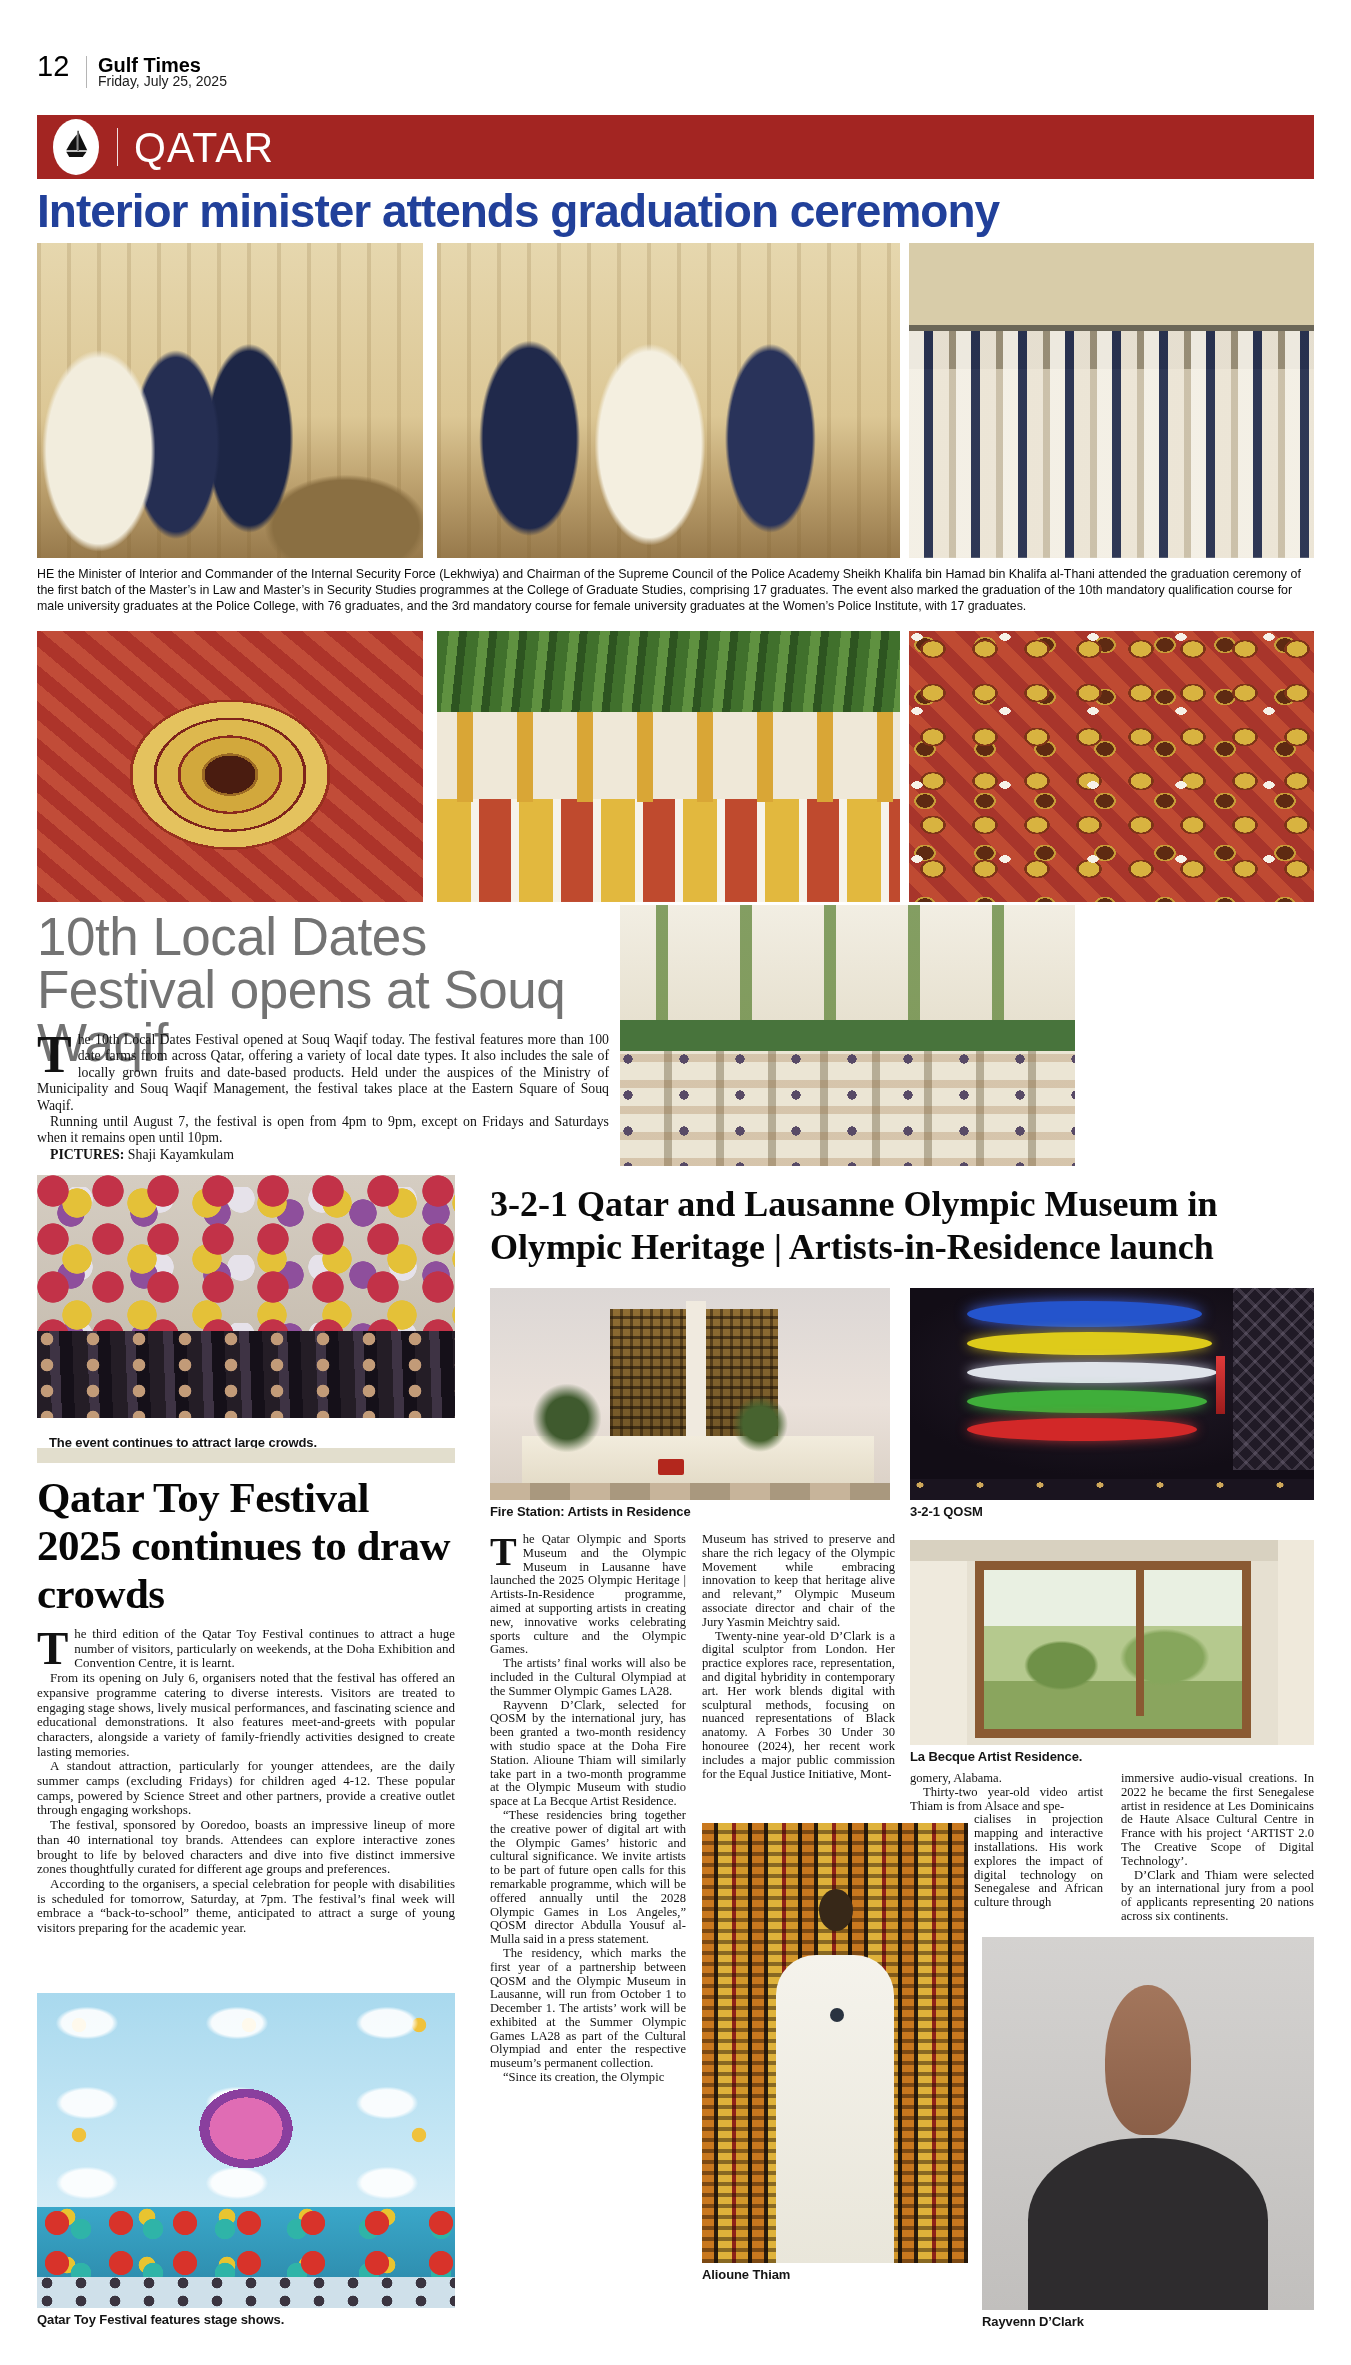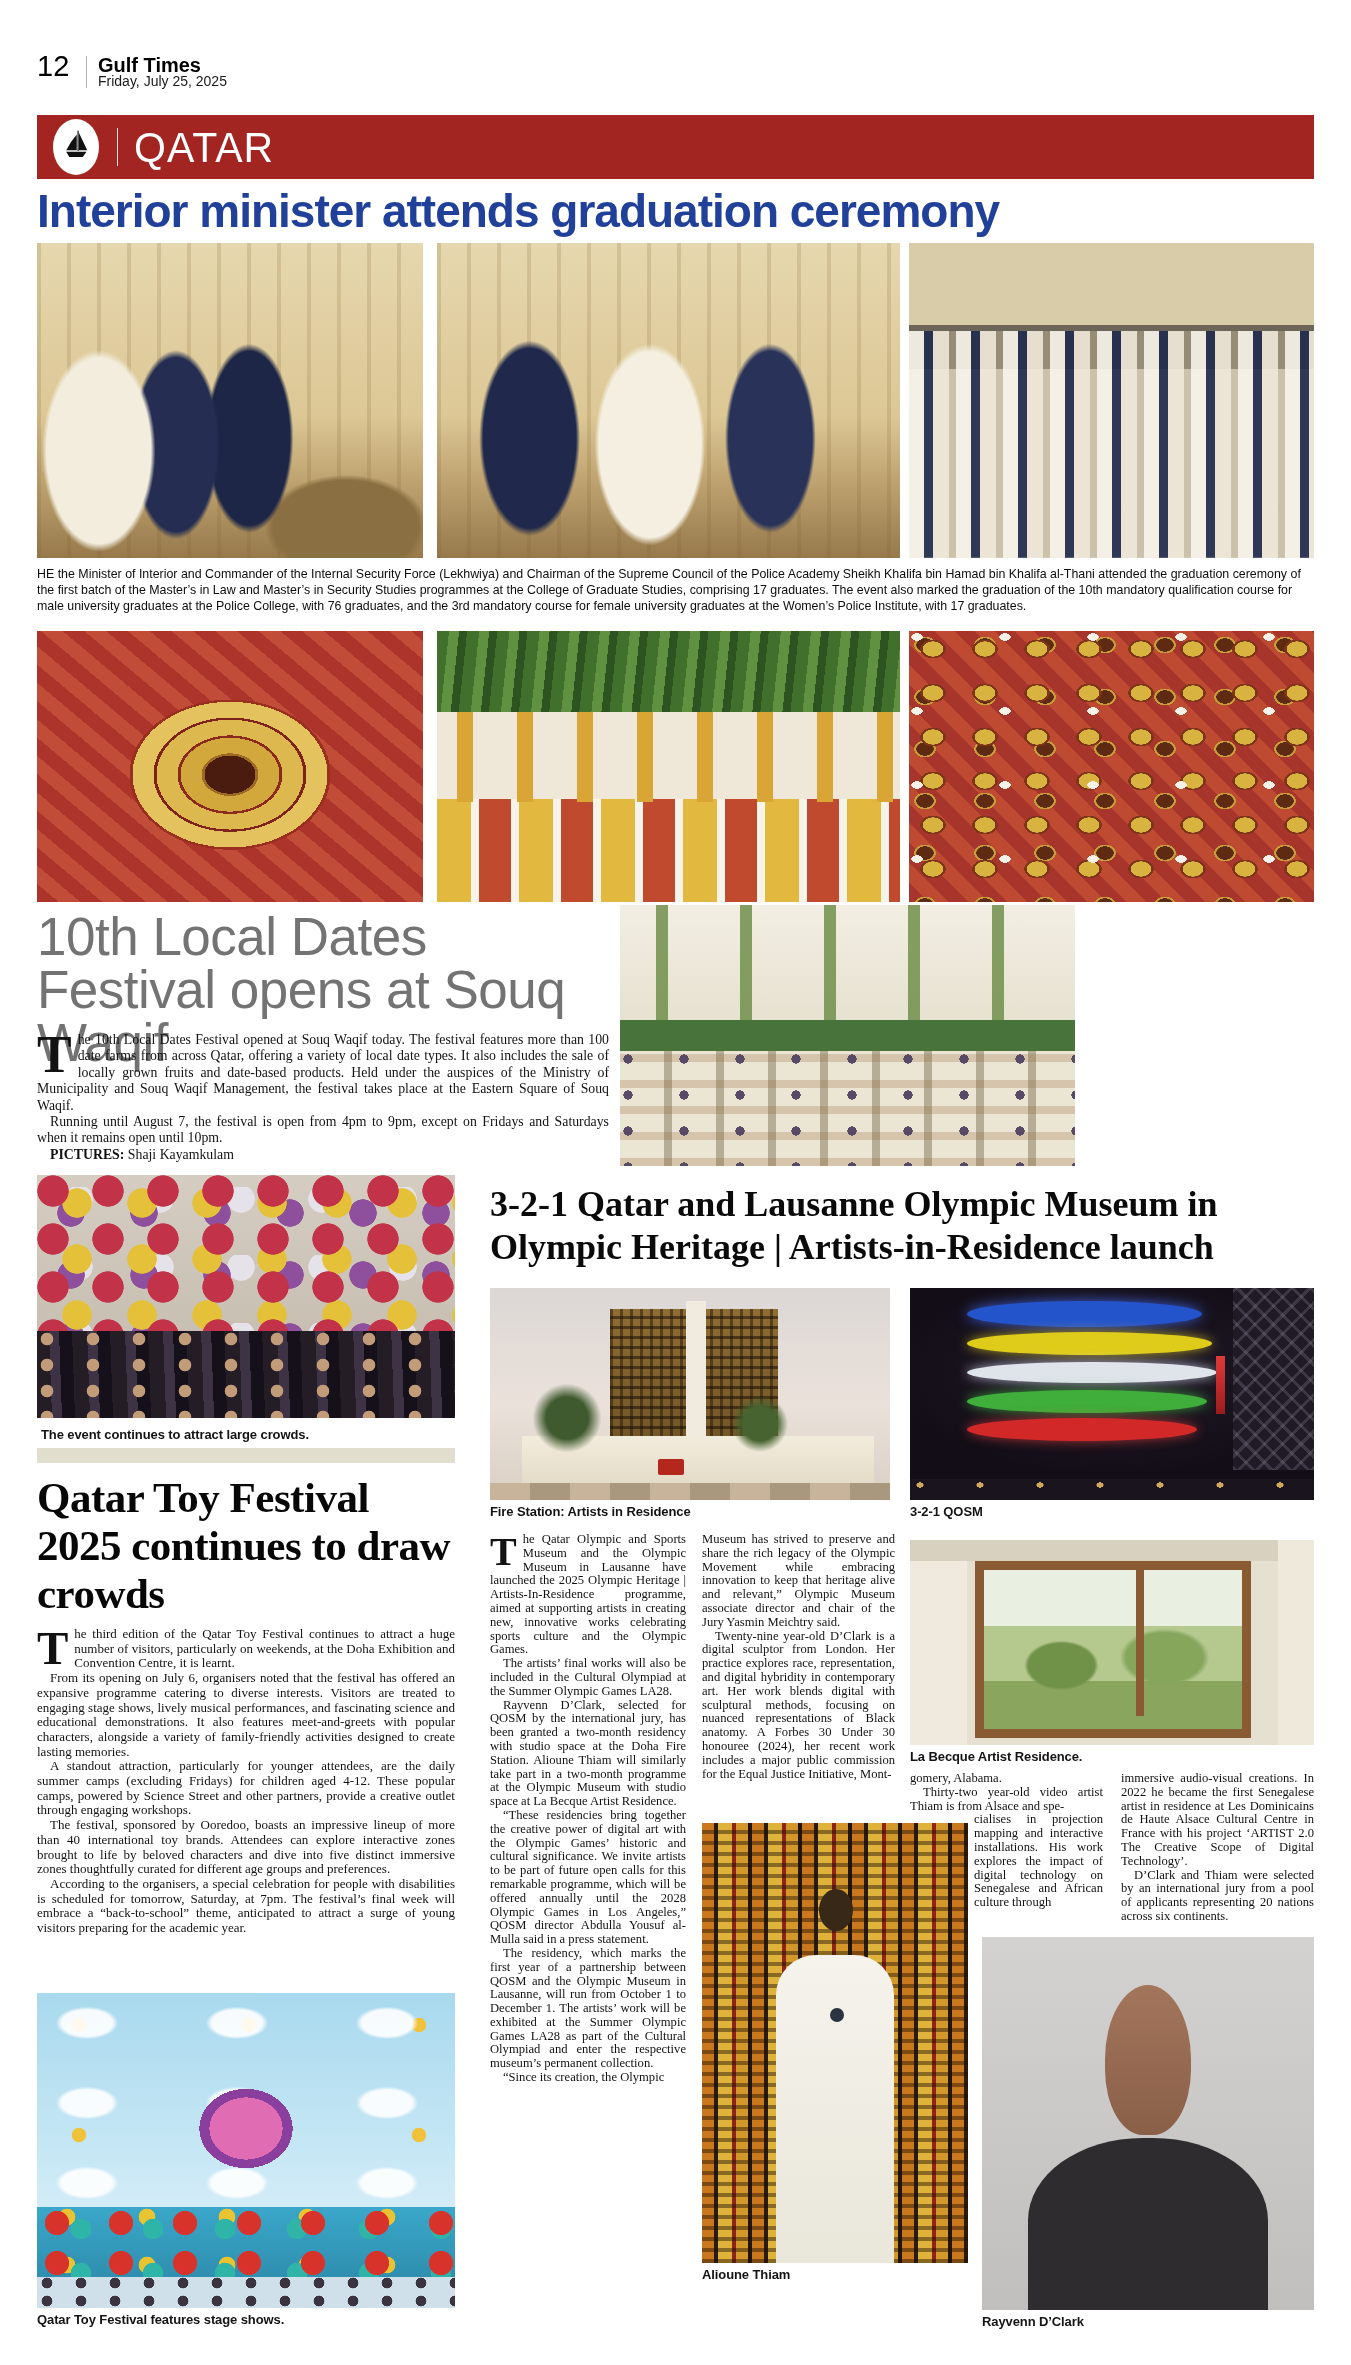--- a/index.html
+++ b/index.html
@@ -200,21 +200,21 @@
   <div class="photo" style="left:620px;top:905px;width:455px;height:261px">
     <div class="layer hall-ceiling"></div>
     <div class="layer hall-wall"></div>
     <div class="layer hall-floor"></div>
   </div>
 
   <div class="photo" style="left:37px;top:1175px;width:418px;height:243px">
     <div class="layer bl-top"></div>
     <div class="layer bl-crowd"></div>
   </div>
-  <p class="caption" style="left:37px;top:1423px;width:418px;margin:4px">The event continues to attract large crowds.</p>
+  <p class="caption" style="left:37px;top:1423px;width:418px;margin:12px">The event continues to attract large crowds.</p>
 
   <div class="tan-bar"></div>
 
   <h2 class="headline-toy" style="margin:0">Qatar Toy Festival 2025 continues to draw crowds</h2>
 
   <div class="toy-body serif-body">
     <p class="para first"><span class="dropcap dc-md">T</span><span>he third edition of the Qatar Toy Festival continues to attract a huge number of visitors, particularly on weekends, at the Doha Exhibition and Convention Centre, it is learnt.</span></p>
     <p class="para">From its opening on July 6, organisers noted that the festival has offered an expansive programme catering to diverse interests. Visitors are treated to engaging stage shows, lively musical performances, and fascinating science and educational demonstrations. It also features meet-and-greets with popular characters, alongside a variety of family-friendly activities designed to create lasting memories.</p>
     <p class="para">A standout attraction, particularly for younger attendees, are the daily summer camps (excluding Fridays) for children aged 4-12. These popular camps, powered by Science Street and other partners, provide a creative outlet through engaging workshops.</p>
     <p class="para">The festival, sponsored by Ooredoo, boasts an impressive lineup of more than 40 international toy brands. Attendees can explore interactive zones brought to life by beloved characters and dive into five distinct immersive zones thoughtfully curated for different age groups and preferences.</p>

